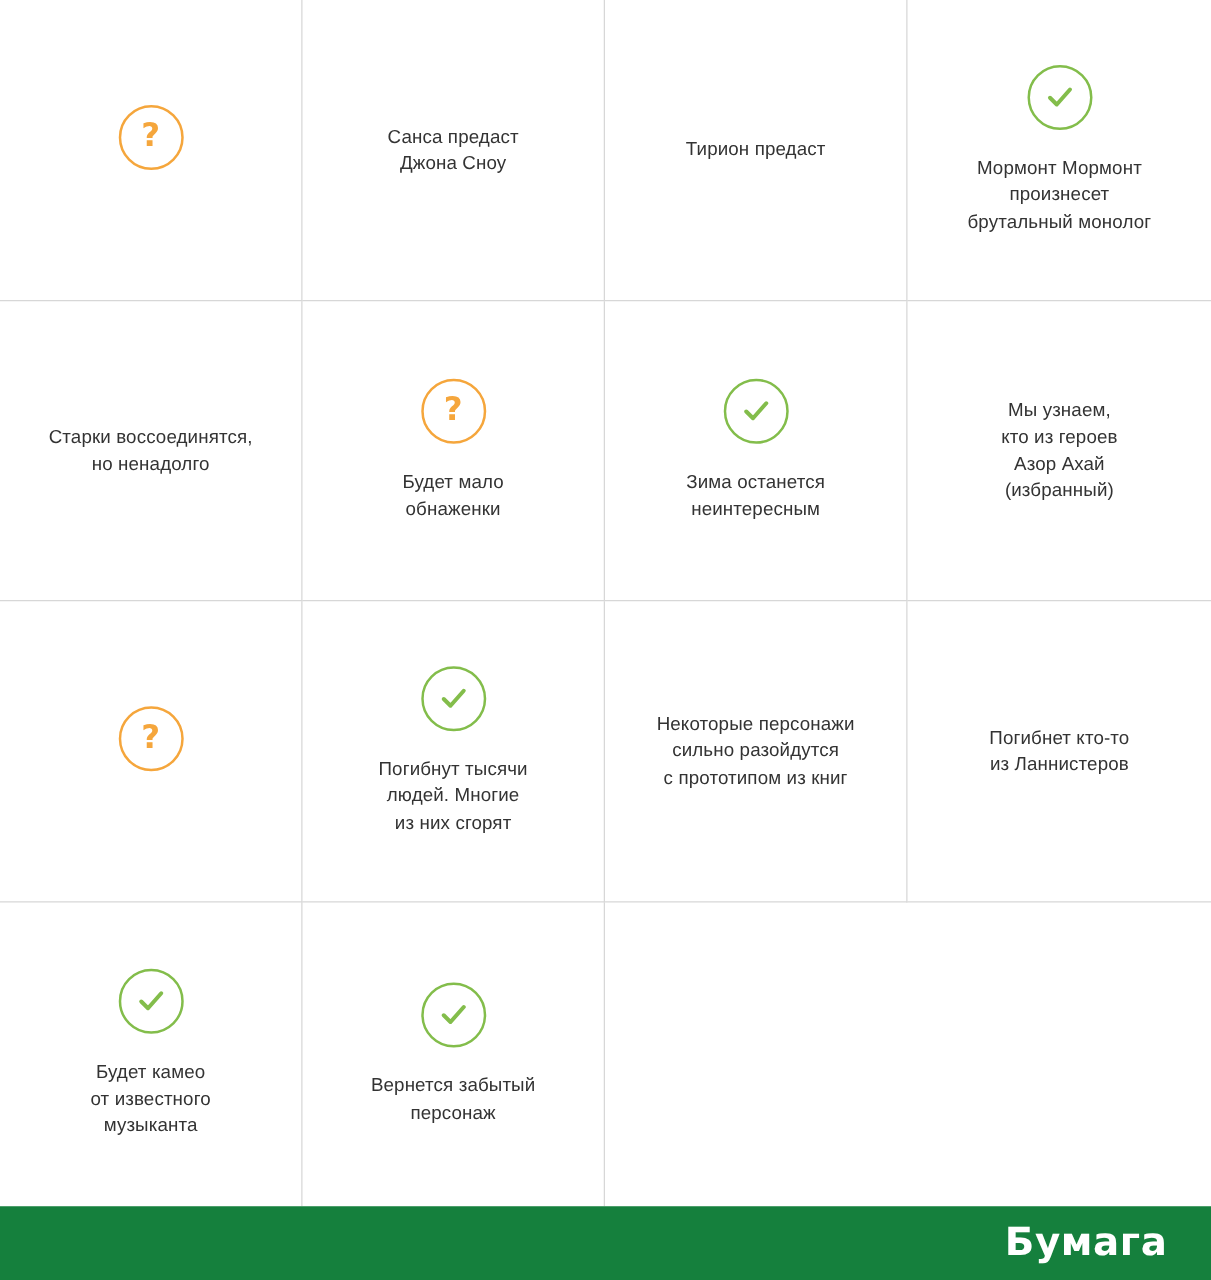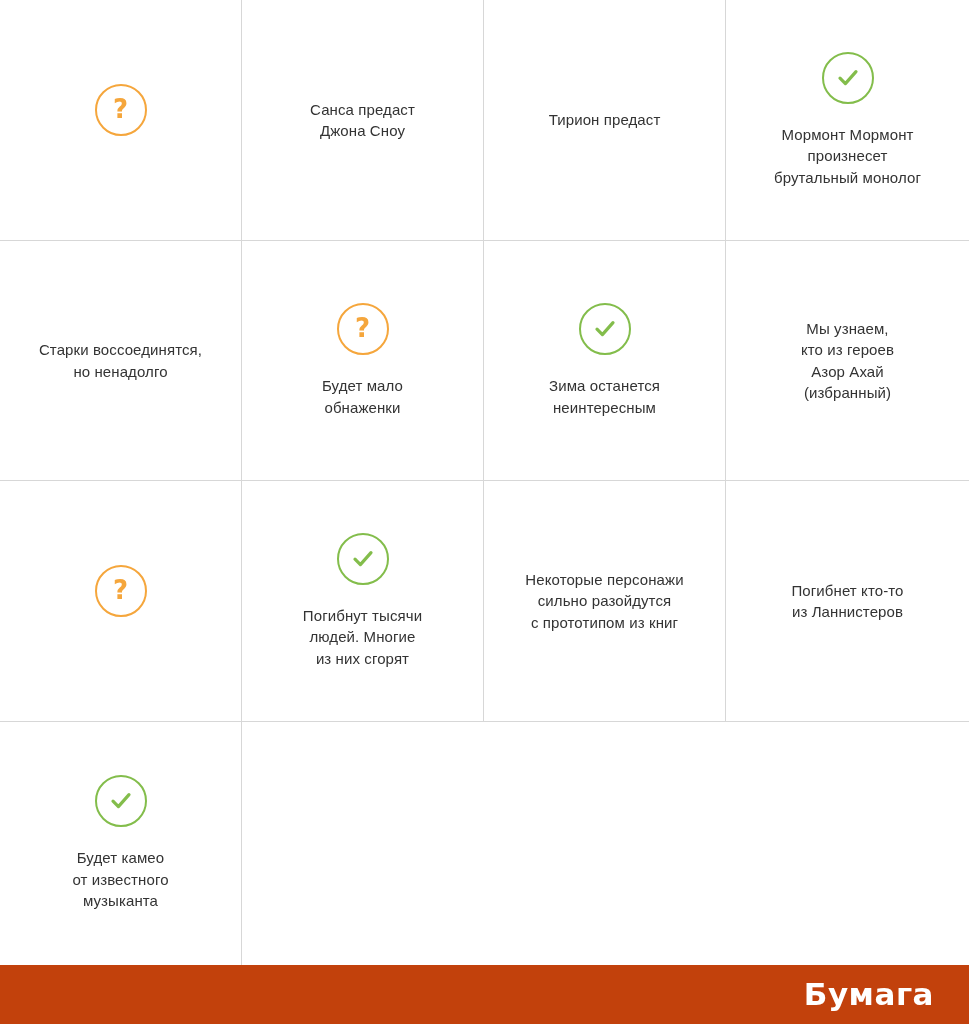--- a/index.html
+++ b/index.html
@@ -67,21 +67,21 @@
     color:#333333;
     text-align:center;
     white-space:pre-line;
     letter-spacing:0.1px;
   }
 
   
   .footer{
     position:absolute;left:0;top:965px;
     width:969px;height:59px;
-    background:#c2410c;
+    background:#15803d;
     display:flex;align-items:center;justify-content:flex-end;
     box-sizing:border-box;
     padding-right:35px;
   }
   .logo{
     color:#ffffff;
     font-family:"DejaVu Sans","Liberation Sans",sans-serif;
     font-size:31px;
     font-weight:700;
     letter-spacing:0.5px;
@@ -195,19 +195,30 @@
           <div class="icon check">
             <svg width="30" height="30" viewBox="0 0 30 30" aria-hidden="true">
               <path d="M7 15.2 L12.4 20.6 L23 8.6" fill="none" stroke="currentColor" stroke-width="3.2" stroke-linecap="round" stroke-linejoin="round"></path>
             </svg>
           </div>
           <div class="label">Будет камео
 от известного
 музыканта</div>
         </div>
       </div>
+      <div class="cell">
+        <div class="cell-inner">
+          <div class="icon check">
+            <svg width="30" height="30" viewBox="0 0 30 30" aria-hidden="true">
+              <path d="M7 15.2 L12.4 20.6 L23 8.6" fill="none" stroke="currentColor" stroke-width="3.2" stroke-linecap="round" stroke-linejoin="round"></path>
+            </svg>
+          </div>
+          <div class="label">Вернется забытый
+персонаж</div>
+        </div>
+      </div>
     </div>
 
   <div class="footer">
     <div class="logo">Бумага</div>
   </div>
 
 </div>
 
 </body></html>

